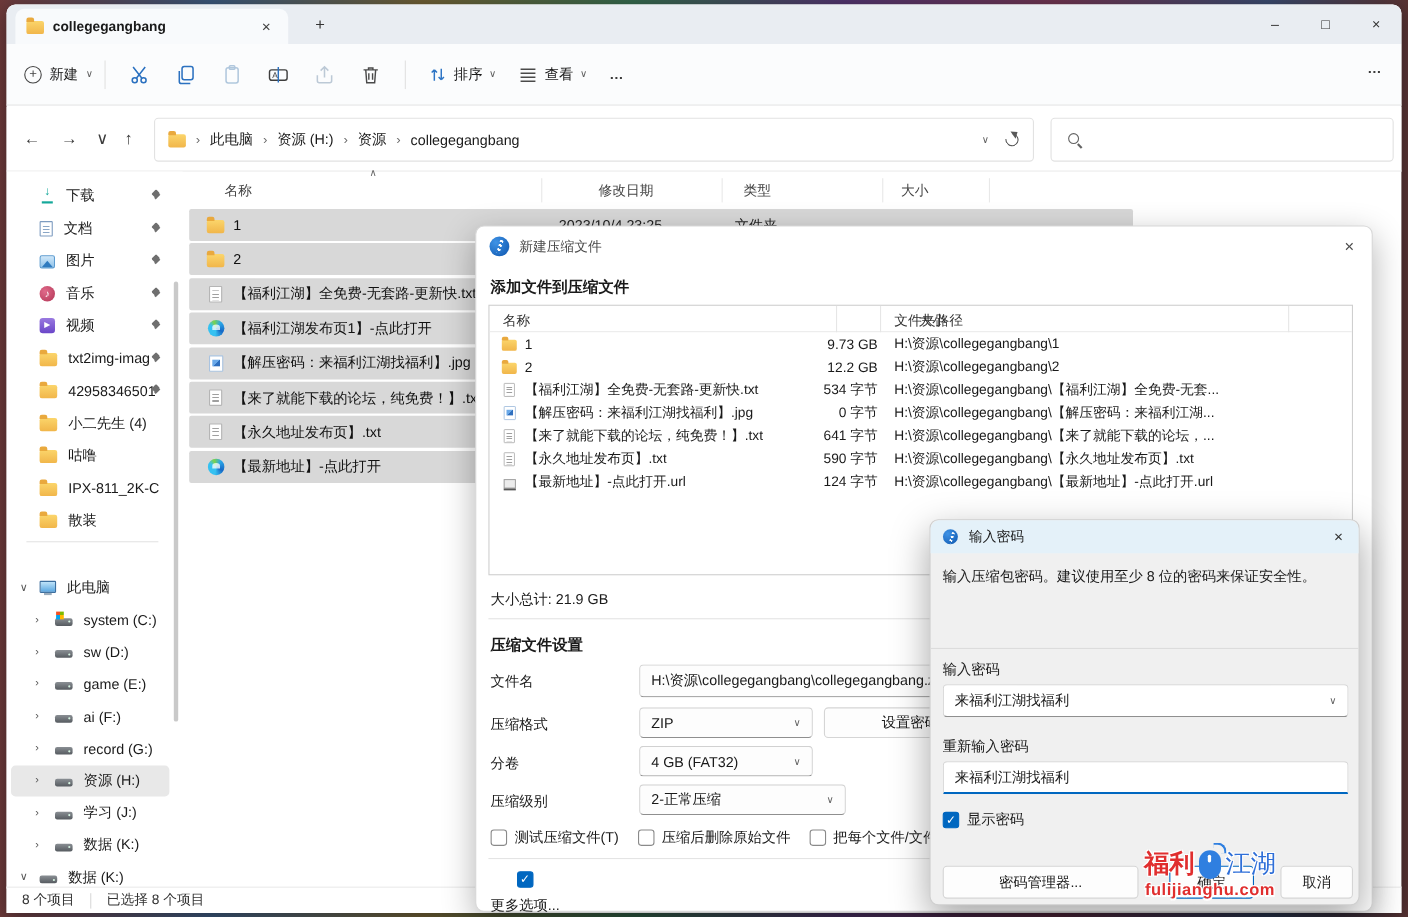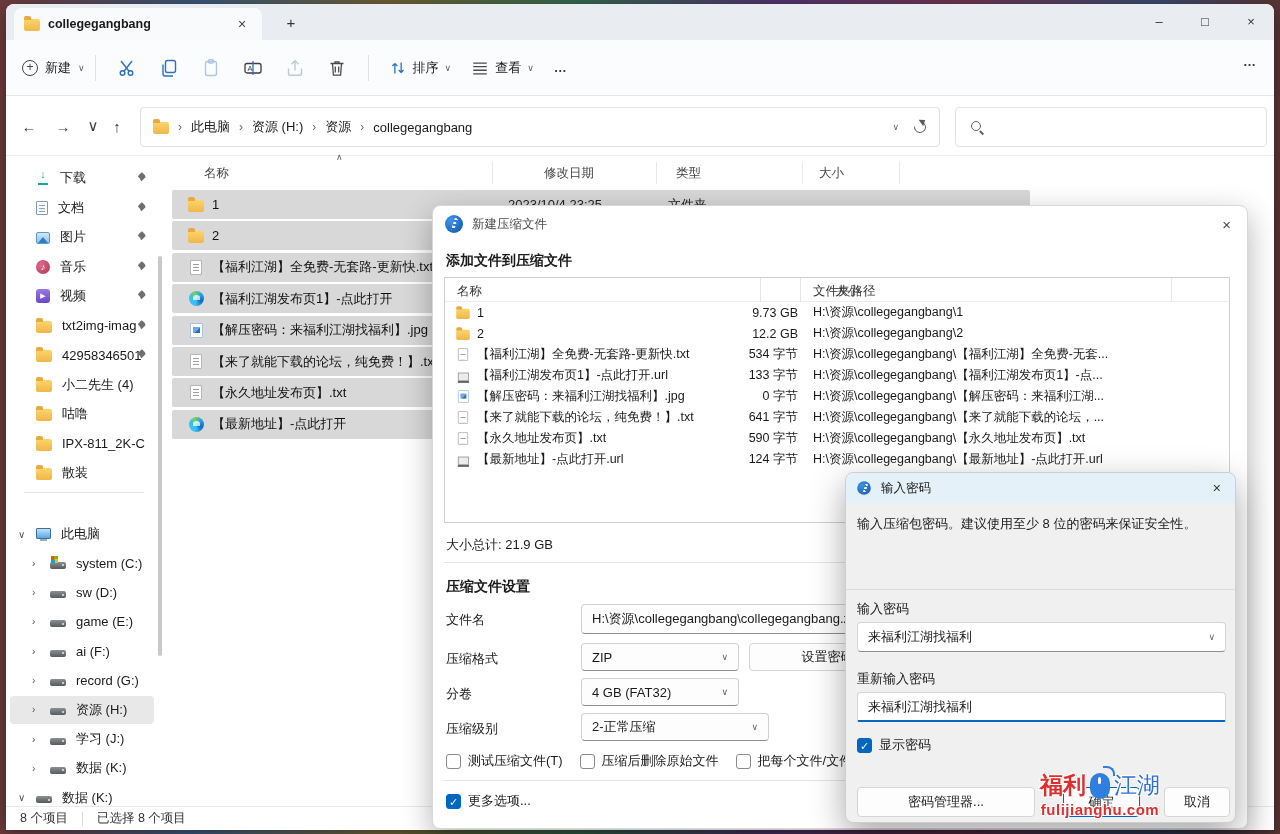--- a/index.html
+++ b/index.html
@@ -107,21 +107,21 @@
     border-radius:4px; font-size:13px; display:flex; align-items:center; padding:0 10px; white-space:nowrap; overflow:hidden; }
   .sel-chev { margin-left:auto; font-size:9px; color:#5f5f5f; }
   .btn { background:#fdfdfd; border:1px solid #d5d5d5; border-radius:4px; font-size:13px; color:#1a1a1a;
     display:flex; align-items:center; justify-content:center; }
   .cbrow { position:absolute; left:13px; top:546px; display:flex; gap:17px; }
   .cbitem { display:flex; align-items:center; gap:7px; font-size:13px; white-space:nowrap; }
   .cb { width:15px; height:15px; border:1px solid #8a8a8a; border-radius:3px; background:#fff; flex:none; position:relative; }
   .cb.checked { background:#0067c0; border-color:#0067c0; }
   .cb.checked::before { content:"✓"; position:absolute; left:0; top:0; width:100%; text-align:center;
     color:#fff; font-size:11px; line-height:15px; }
-  .zip-more { position:absolute; left:13px; top:586px; }
+  .zip-more { position:absolute; left:13px; top:586px;flex-direction:column; }
 
   
   .pwdlg { position:absolute; left:845px; top:472px; width:391px; height:351px; background:#f0f0f0;
     border:1px solid #cfcfcf; border-radius:8px; box-shadow:0 12px 34px rgba(0,0,0,.35); }
   .pw-titlebar { position:absolute; left:0; top:0; width:100%; height:30px; background:#e4f1f9;
     border-radius:8px 8px 0 0; display:flex; align-items:center; padding:0 10px; gap:9px; font-size:12.5px; }
   .pw-close { margin-left:auto; color:#333; font-size:14px; padding-right:4px; }
   .pw-desc { position:absolute; left:11px; top:41px; width:372px; font-size:13px; line-height:1.5; color:#1a1a1a; }
   .pw-hr { position:absolute; left:0; top:116px; width:100%; height:1px; background:#dcdcdc; }
   .pw-label { position:absolute; left:11px; font-size:13px; }
@@ -545,28 +545,20 @@
         <div class="ztrow">
           <span class="icn-cell">
             <span class="icn i-txt"></span>
           </span>
           <span class="zname">【福利江湖】全免费-无套路-更新快.txt</span>
           <span class="zsize">534 字节</span>
           <span class="zpath">H:\资源\collegegangbang\【福利江湖】全免费-无套...</span>
         </div>
         <div class="ztrow">
           <span class="icn-cell">
-            <span class="icn i-url"></span>
-          </span>
-          <span class="zname">【福利江湖发布页1】-点此打开.url</span>
-          <span class="zsize">133 字节</span>
-          <span class="zpath">H:\资源\collegegangbang\【福利江湖发布页1】-点...</span>
-        </div>
-        <div class="ztrow">
-          <span class="icn-cell">
             <span class="icn i-jpg"></span>
           </span>
           <span class="zname">【解压密码：来福利江湖找福利】.jpg</span>
           <span class="zsize">0 字节</span>
           <span class="zpath">H:\资源\collegegangbang\【解压密码：来福利江湖...</span>
         </div>
         <div class="ztrow">
           <span class="icn-cell">
             <span class="icn i-txt"></span>
           </span>

